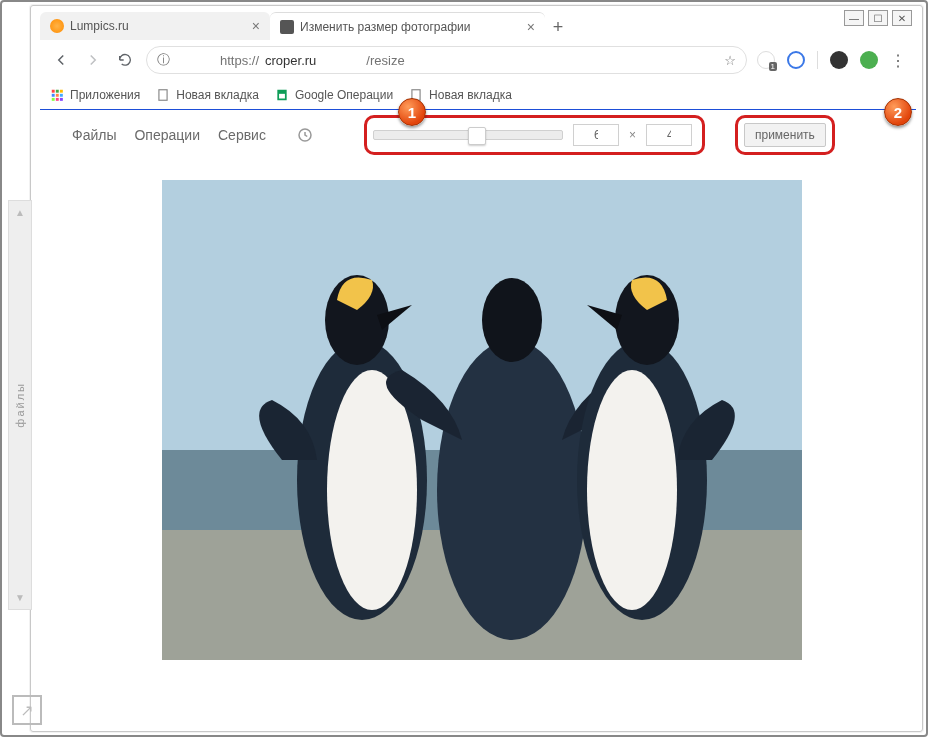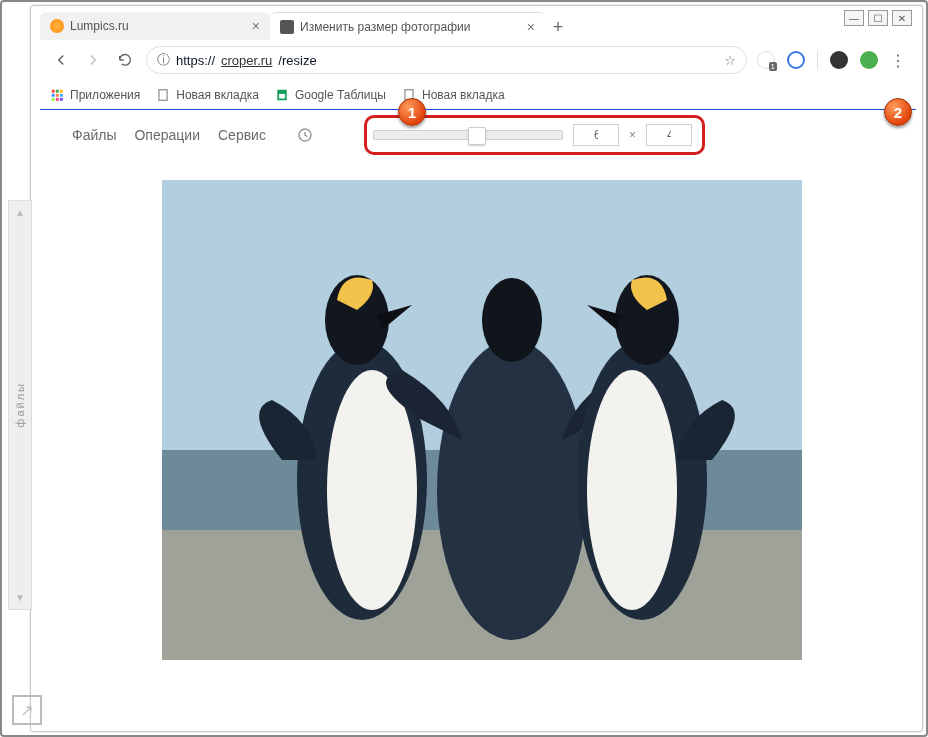--- a/index.html
+++ b/index.html
@@ -17,22 +17,22 @@
 .tab.active { background: #fff; width: 275px; border-top: 1px solid #ddd; text-align: right; }
 .tab-close { color: #777; font-size: 14px; margin-left: auto; }
 .tab-favicon { width: 14px; height: 14px; border-radius: 50%; }
 .tab-favicon.orange { background: radial-gradient(circle, #ffb347, #ff8c00); }
 .tab-favicon.crop { background: #555; border-radius: 2px; }
 .new-tab { width: 26px; height: 26px; display: flex; align-items: center; justify-content: center; font-size: 18px; color: #666; }
 
 .url-bar { position: absolute; left: 40px; right: 12px; top: 42px; height: 36px; display: flex; align-items: center; gap: 10px; padding: 0 10px; }
 .nav-btn { width: 22px; height: 22px; display: flex; align-items: center; justify-content: center; color: #5f6368; }
 .url-field { flex: 1; height: 28px; display: flex; align-items: center; padding: 0 10px; border: 1px solid #e0e0e0; border-radius: 14px; font-size: 13px; color: #666; gap: 6px; }
-.url-scheme { color: #0f172a; }
-.url-text { color: #333; text-decoration: underline; }
+.url-scheme { color: #737373; margin-left: 44px; }
+.url-text { color: #333; }
 .ext-icons { display: flex; align-items: center; gap: 12px; }
 .ext-ico { width: 18px; height: 18px; border-radius: 50%; }
 
 .bookmarks { position: absolute; left: 40px; right: 12px; top: 80px; height: 30px; display: flex; align-items: center; gap: 16px; padding: 0 10px; font-size: 12px; color: #555; border-bottom: 1px solid #1d4ed8; }
 .bm-item { display: flex; align-items: center; gap: 6px; }
 .bm-ico { width: 14px; height: 14px; }
 
 .app-toolbar { position: absolute; left: 40px; right: 12px; top: 112px; height: 46px; display: flex; align-items: center; padding: 0 12px; background: #fff; }
 .menu-items { display: flex; gap: 18px; font-size: 14px; color: #6a6a6a; margin-left: 20px; }
 .toolbar-icon { margin-left: 30px; width: 18px; height: 18px; color: #999; }
@@ -146,21 +146,21 @@
     <svg class="bm-ico" viewBox="0 0 24 24">
         <rect x="5" y="3" width="14" height="18" fill="none" stroke="#888" stroke-width="2"></rect>
       </svg>
     <span>Новая вкладка</span>
   </div>
   <div class="bm-item">
     <svg class="bm-ico" viewBox="0 0 24 24">
         <rect x="4" y="3" width="16" height="18" fill="#0f9d58"></rect>
         <rect x="7" y="10" width="10" height="8" fill="#fff"></rect>
       </svg>
-    <span>Google Таблицы</span>
+    <span>Google Операции</span>
   </div>
   <div class="bm-item">
     <svg class="bm-ico" viewBox="0 0 24 24">
         <rect x="5" y="3" width="14" height="18" fill="none" stroke="#888" stroke-width="2"></rect>
       </svg>
     <span>Новая вкладка</span>
   </div>
 </div>
 
 <div class="app-toolbar">
@@ -178,20 +178,23 @@
 
   <div class="resize-group">
     <div class="slider">
       <div class="slider-thumb"></div>
     </div>
     <input class="dim-input" value="645" style="">
     <span class="dim-sep">×</span>
     <input class="dim-input" value="484" style="">
   </div>
 
+  <div class="apply-group">
+    <button class="apply-btn">применить</button>
+  </div>
 </div>
 
 <div class="marker" style="left:398px;top:98px">
     <span>1</span>
   </div>
 <div class="marker" style="left:884px;top:98px">
     <span>2</span>
   </div>
 
 <div class="side-panel">

